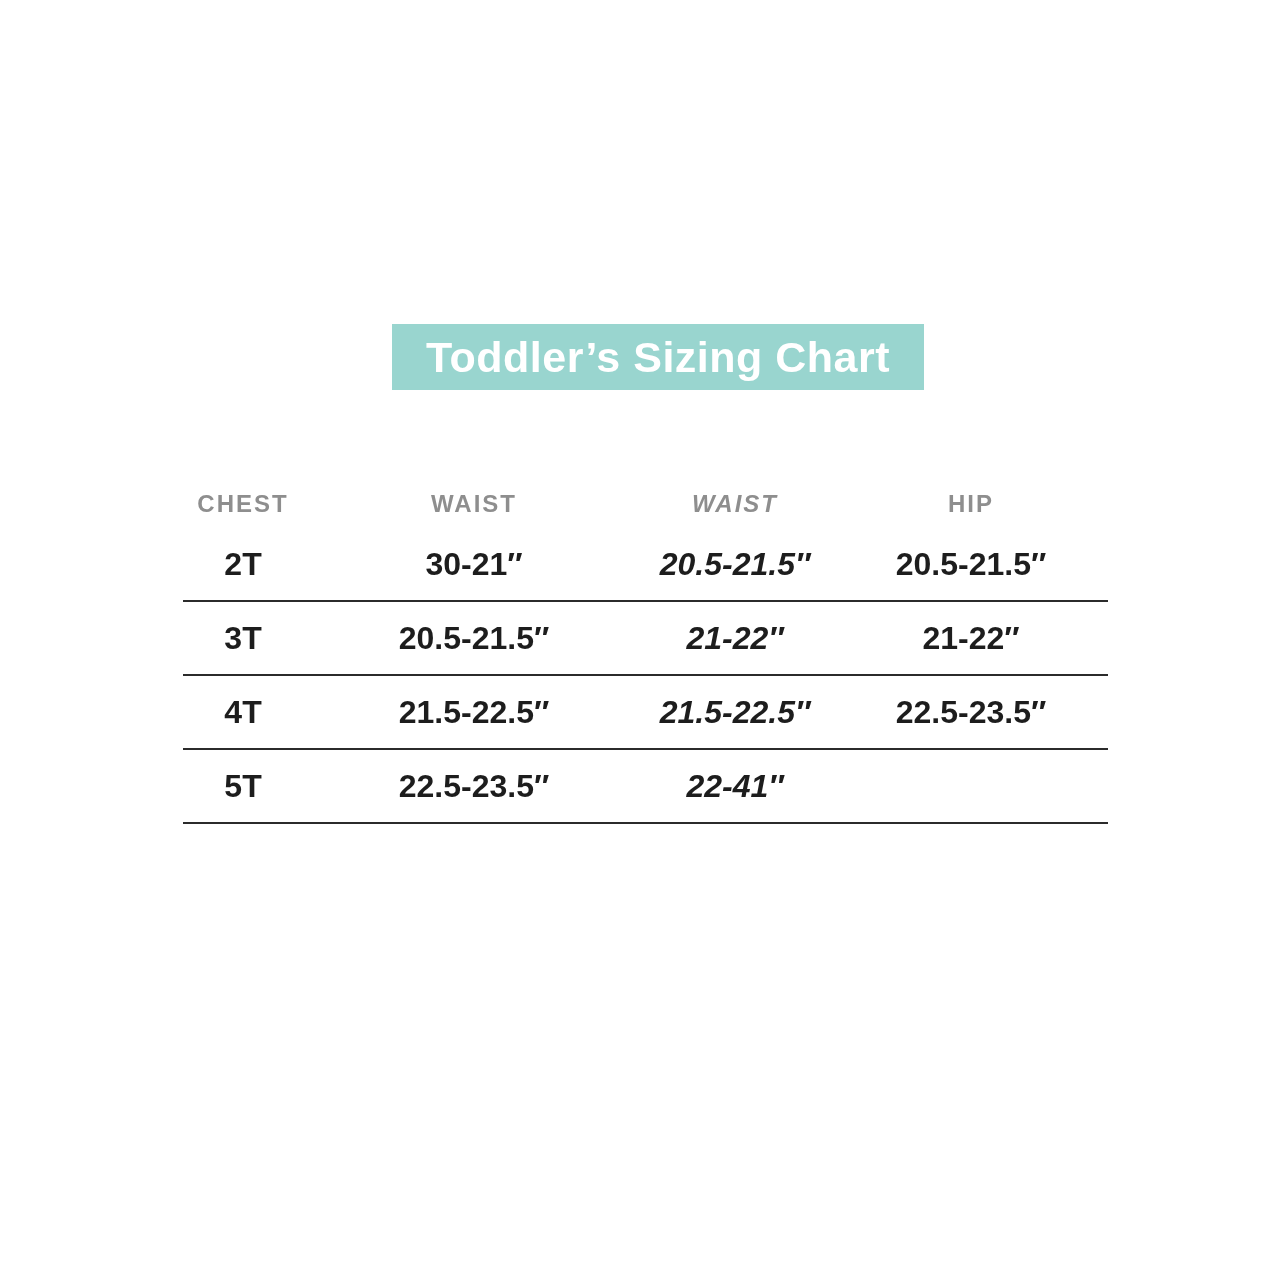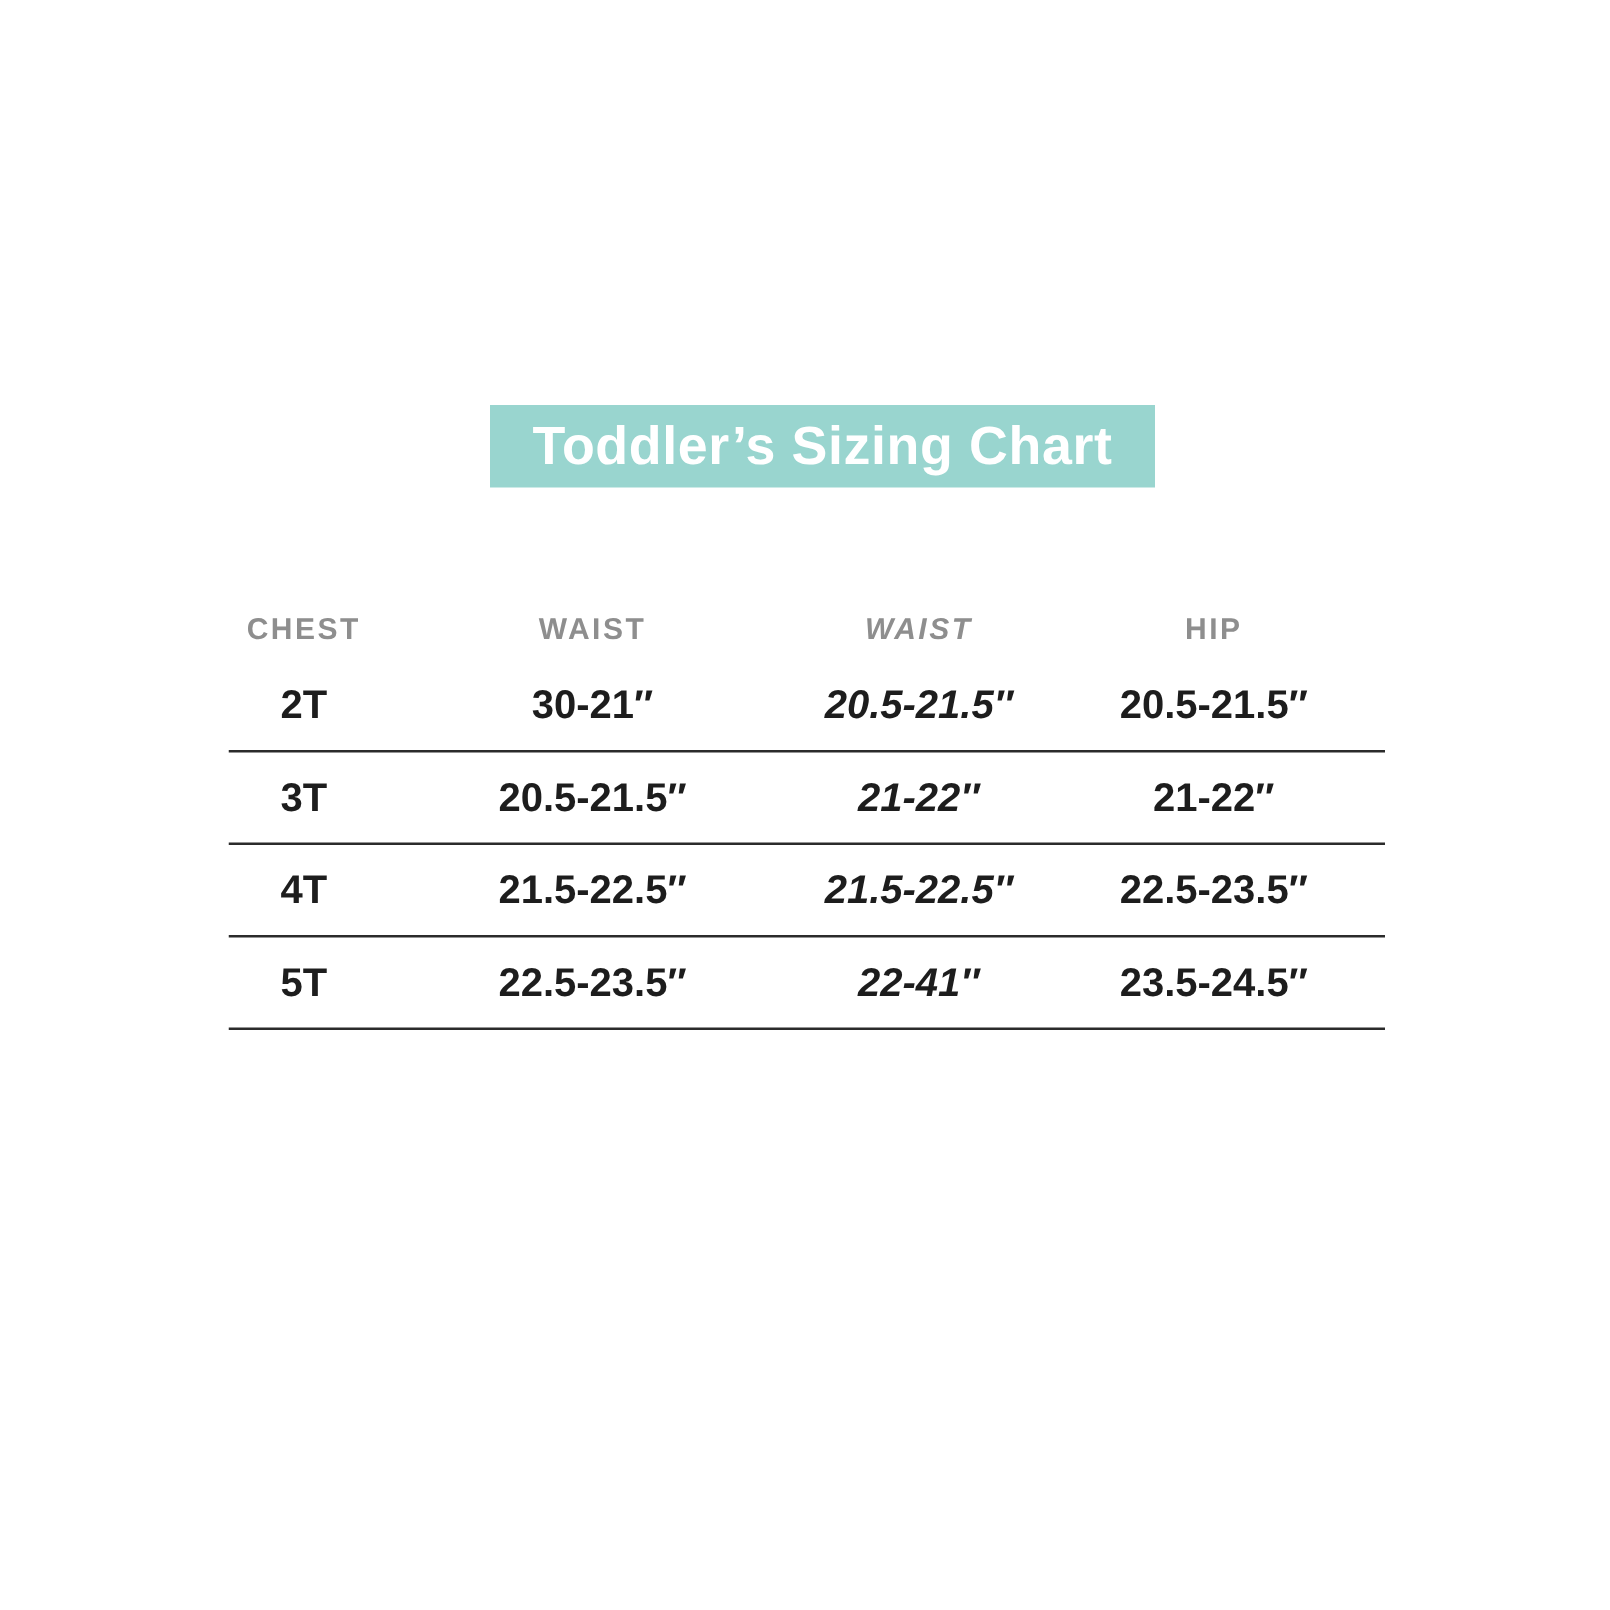--- a/index.html
+++ b/index.html
@@ -112,18 +112,17 @@
       <span class="cell c1">4T</span>
       <span class="cell c2">21.5-22.5″</span>
       <span class="cell c3">21.5-22.5″</span>
       <span class="cell c4">22.5-23.5″</span>
     </div>
 
     <div class="row data">
       <span class="cell c1">5T</span>
       <span class="cell c2">22.5-23.5″</span>
       <span class="cell c3">22-41″</span>
-      <span class="cell c4">23.5-24.5″</span>
     </div>
 
   </div>
 
 </div>
 
 </body></html>

